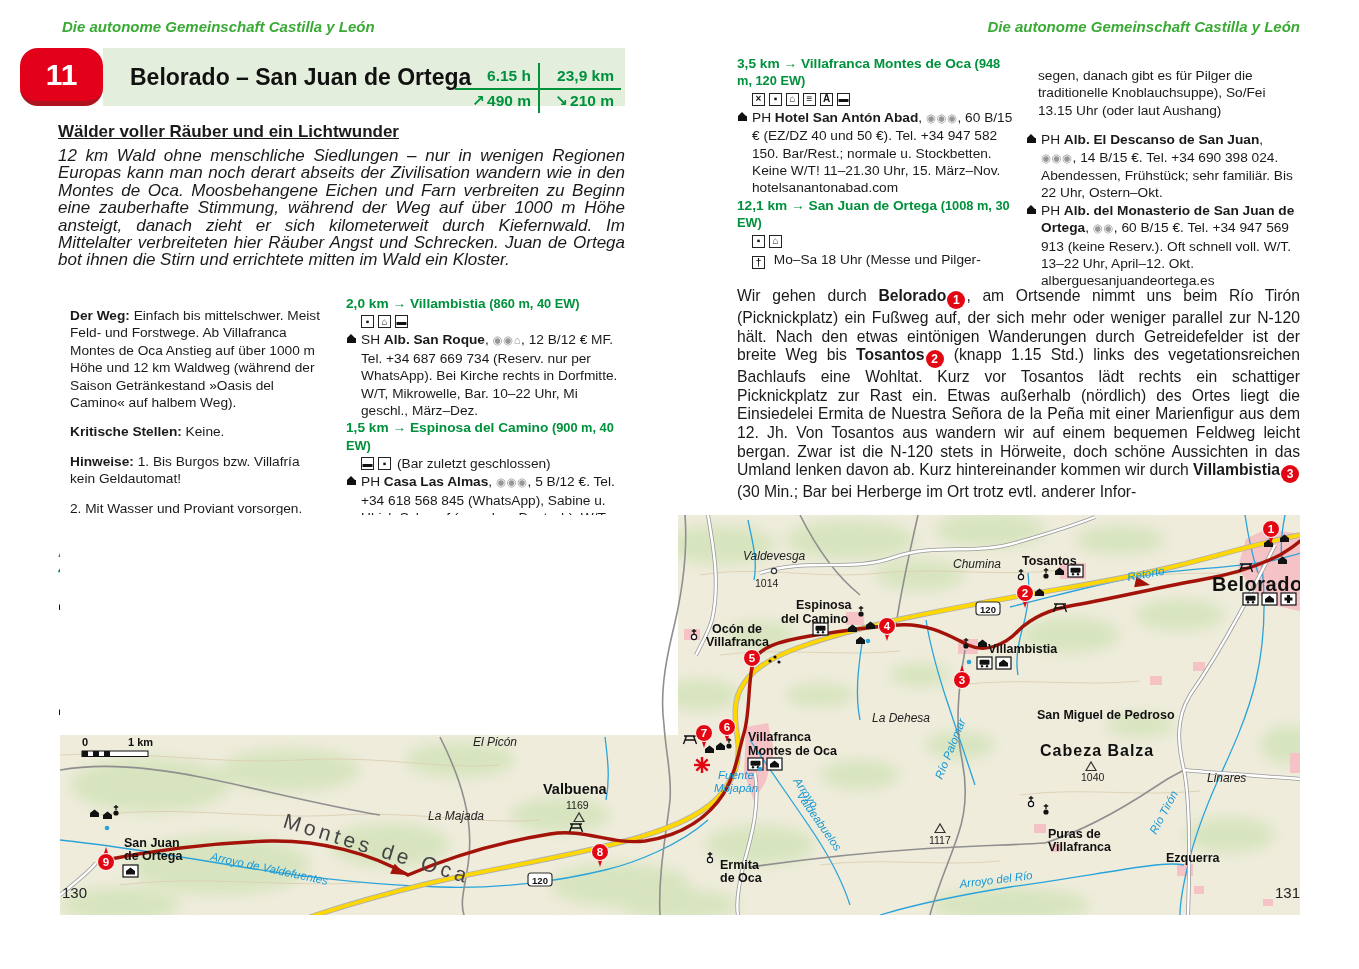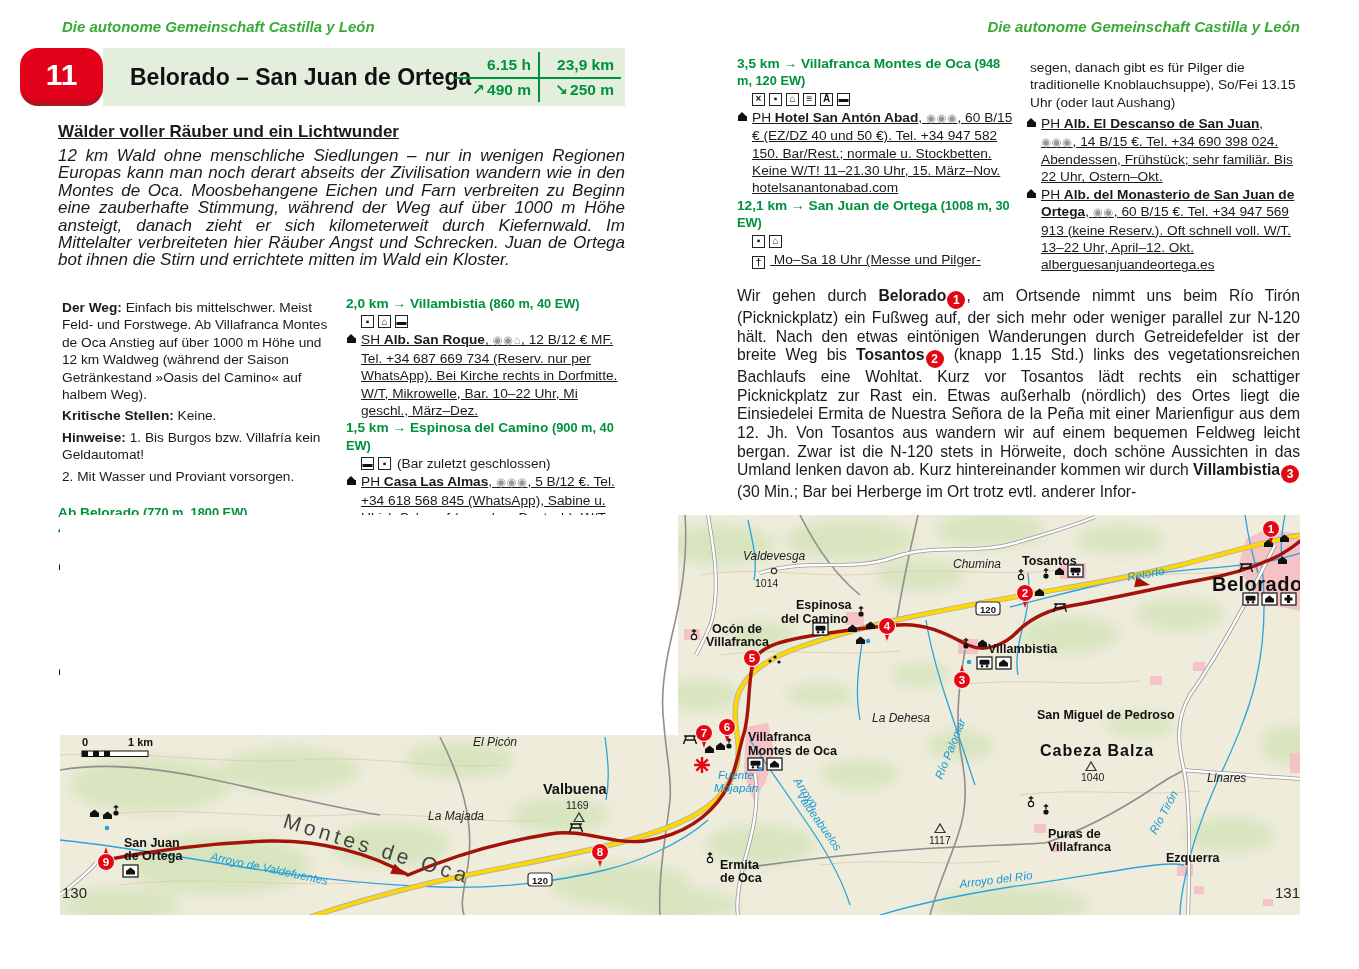--- a/index.html
+++ b/index.html
@@ -9,47 +9,47 @@
   .runhead{position:absolute;top:18px;font-size:15px;font-style:italic;font-weight:bold;color:#3aaa35;}
   .runhead.left{left:62px;}
   .runhead.right{right:59px;text-align:right;}
 
   .stage-num{position:absolute;left:20px;top:48px;width:83px;height:53px;background:#e2001a;
     border-bottom:5px solid #b01320;color:#fff;font-size:30px;font-weight:bold;
     display:flex;align-items:center;justify-content:center;border-radius:18px;}
   .stage-titlebar{position:absolute;left:103px;top:48px;width:522px;height:58px;background:#e3eedd;}
   .stage-title{position:absolute;left:27px;top:0;height:58px;display:flex;align-items:center;
     font-size:23px;font-weight:bold;color:#111;}
-  .stage-stats{position:absolute;right:4px;top:4px;width:166px;height:50px;color:#00913c;
+  .stage-stats{position:absolute;right:4px;top:15px;width:166px;height:50px;color:#00913c;
     font-weight:bold;font-size:15.5px;display:grid;grid-template-columns:1fr 1fr;grid-template-rows:1fr 1fr;}
   .stage-stats .cell{display:flex;align-items:center;justify-content:flex-end;padding-right:7px;white-space:nowrap;}
   .stage-stats::before{content:"";position:absolute;left:50%;top:0;bottom:0;width:1.5px;background:#00913c;}
   .stage-stats::after{content:"";position:absolute;top:50%;left:0;right:0;height:1.5px;background:#00913c;}
   .arr{font-family:"DejaVu Sans",sans-serif;margin-right:2px;}
 
   .intro-head{position:absolute;left:58px;top:122px;width:567px;font-size:17px;font-weight:bold;text-decoration:underline;}
   .intro-text{position:absolute;left:58px;top:147px;width:567px;font-size:17px;line-height:17.4px;
     font-style:italic;text-align:justify;}
 
   .col{position:absolute;font-size:13.7px;line-height:17.4px;}
   #col1{left:58px;top:295px;width:276px;}
   #col2{left:346px;top:295px;width:282px;}
   #col3{left:737px;top:55px;width:276px;}
   #col4{left:1026px;top:55px;width:276px;}
-  .para{margin:4px;}
+  .para{margin:12px;}
   .gap{height:15px;}
   .ghead{margin:0;color:#00913c;}
   .ghead .gb{font-weight:bold;}
   .ghead .gt{font-weight:bold;font-size:12.8px;}
   .icon-row{padding-left:15px;display:flex;align-items:center;height:17px;margin:1px 0;}
   .amen{display:inline-flex;align-items:center;justify-content:center;width:13px;height:13px;
     border:1.2px solid #222;background:#fff;font-size:10px;line-height:1;margin-right:4px;color:#111;
     font-weight:bold;box-sizing:border-box;flex:0 0 auto;}
   .isfx{margin-left:2px;}
-  .listing{position:relative;padding-left:15px;margin:0;text-decoration:underline;}
+  .listing{position:relative;padding-left:15px;margin:0;}
   .listing b{font-weight:bold;}
   .rate{color:#979797;font-size:11.5px;letter-spacing:0.5px;}
   .hico{position:absolute;left:1px;top:7px;width:9px;height:5px;background:#111;}
   .hico::before{content:"";position:absolute;left:0;top:-4px;width:0;height:0;
     border-left:4.5px solid transparent;border-right:4.5px solid transparent;border-bottom:4px solid #111;}
   .churchline .amen{margin-right:5px;vertical-align:-2px;display:inline-flex;}
 
   .narrative{position:absolute;left:737px;top:287px;width:563px;font-size:15.7px;line-height:18.6px;
     text-align:justify;}
   .narrative b{font-weight:bold;}
@@ -88,21 +88,21 @@
     <div class="stage-title">Belorado – San Juan de Ortega</div>
     <div class="stage-stats">
       <div class="cell">6.15 h</div>
       <div class="cell">23,9 km</div>
       <div class="cell">
           <span class="arr">↗</span>
           <span>490 m</span>
         </div>
       <div class="cell">
           <span class="arr">↘</span>
-          <span>250 m</span>
+          <span>210 m</span>
         </div>
     </div>
   </div>
 
   <div class="intro-head">Wälder voller Räuber und ein Lichtwunder</div>
   <div class="intro-text">12 km Wald ohne menschliche Siedlungen – nur in wenigen Regionen Europas kann man noch derart abseits der Zivilisation wandern wie in den Montes de Oca. Moosbehangene Eichen und Farn verbreiten zu Beginn eine zauberhafte Stimmung, während der Weg auf über 1000 m Höhe ansteigt, danach zieht er sich kilometerweit durch Kiefernwald. Im Mittelalter verbreiteten hier Räuber Angst und Schrecken. Juan de Ortega bot ihnen die Stirn und errichtete mitten im Wald ein Kloster.</div>
 
   <div class="col" id="col1">
       <p class="para"><b>Der Weg:</b><span> Einfach bis mittelschwer. Meist Feld- und Forstwege. Ab Villafranca Montes de Oca Anstieg auf über 1000 m Höhe und 12 km Waldweg (während der Saison Getränkestand »Oasis del Camino« auf halbem Weg).</span></p>
       <p class="para"><b>Kritische Stellen:</b><span> Keine.</span></p>

